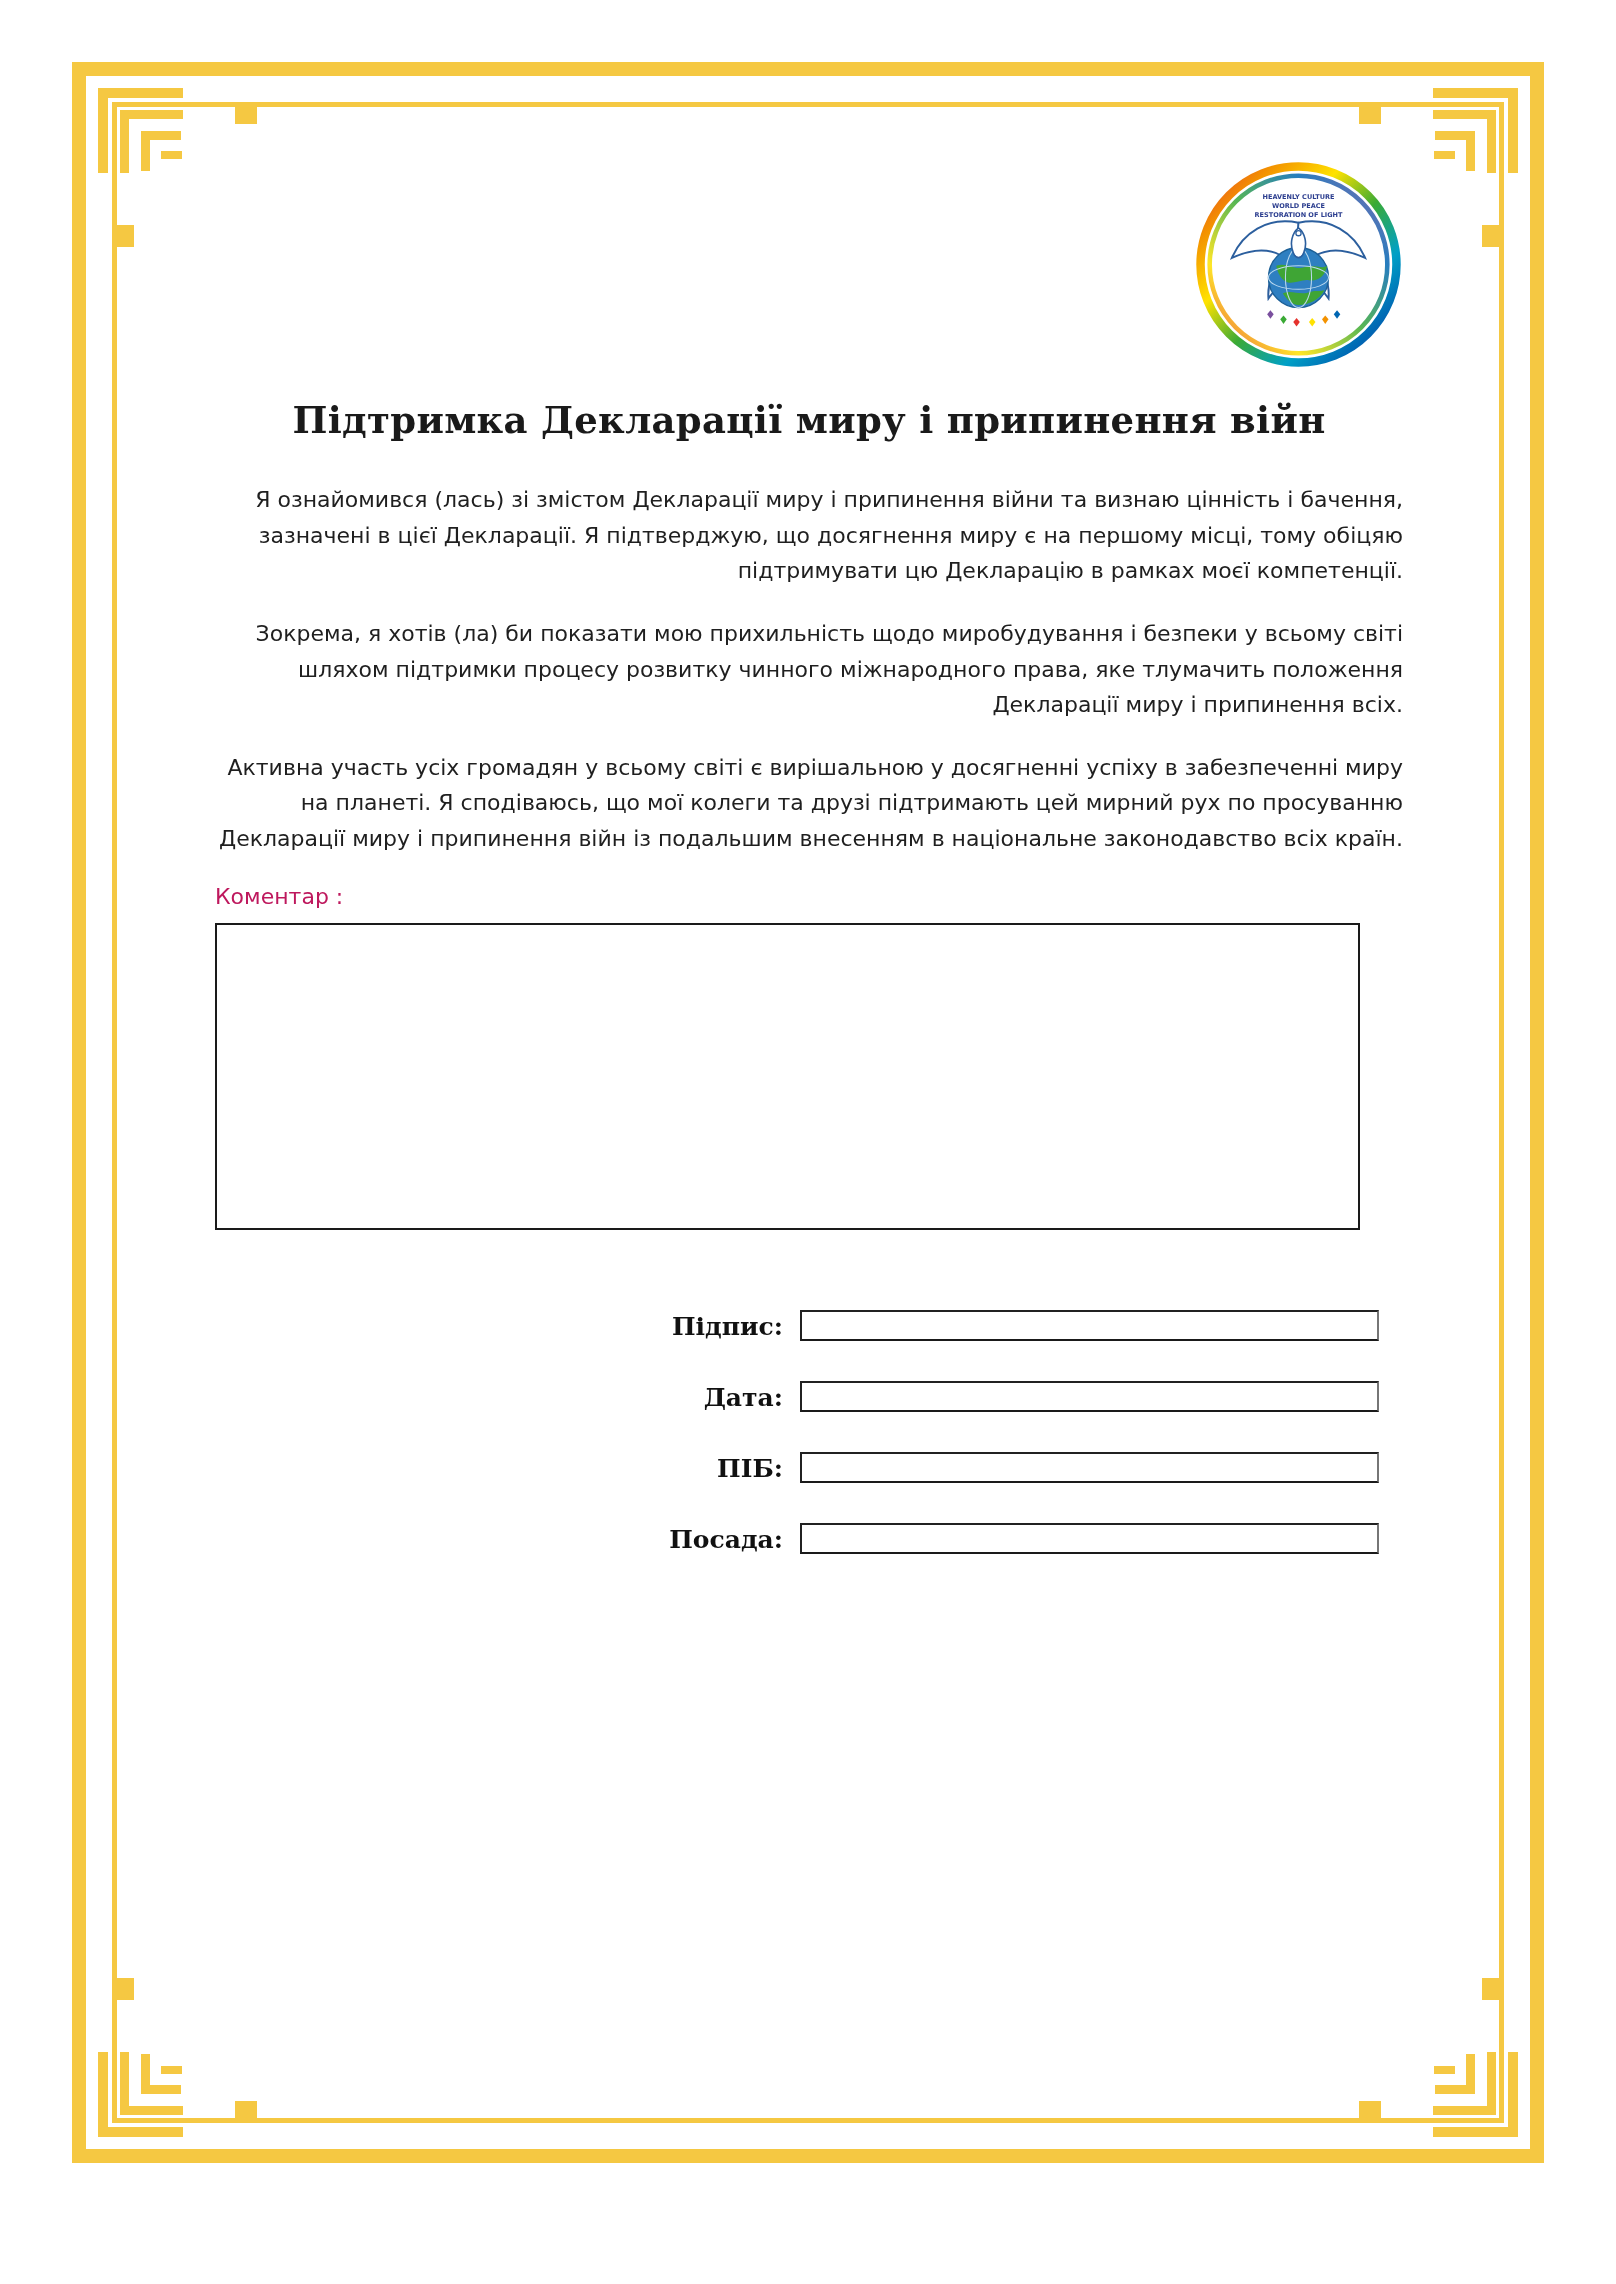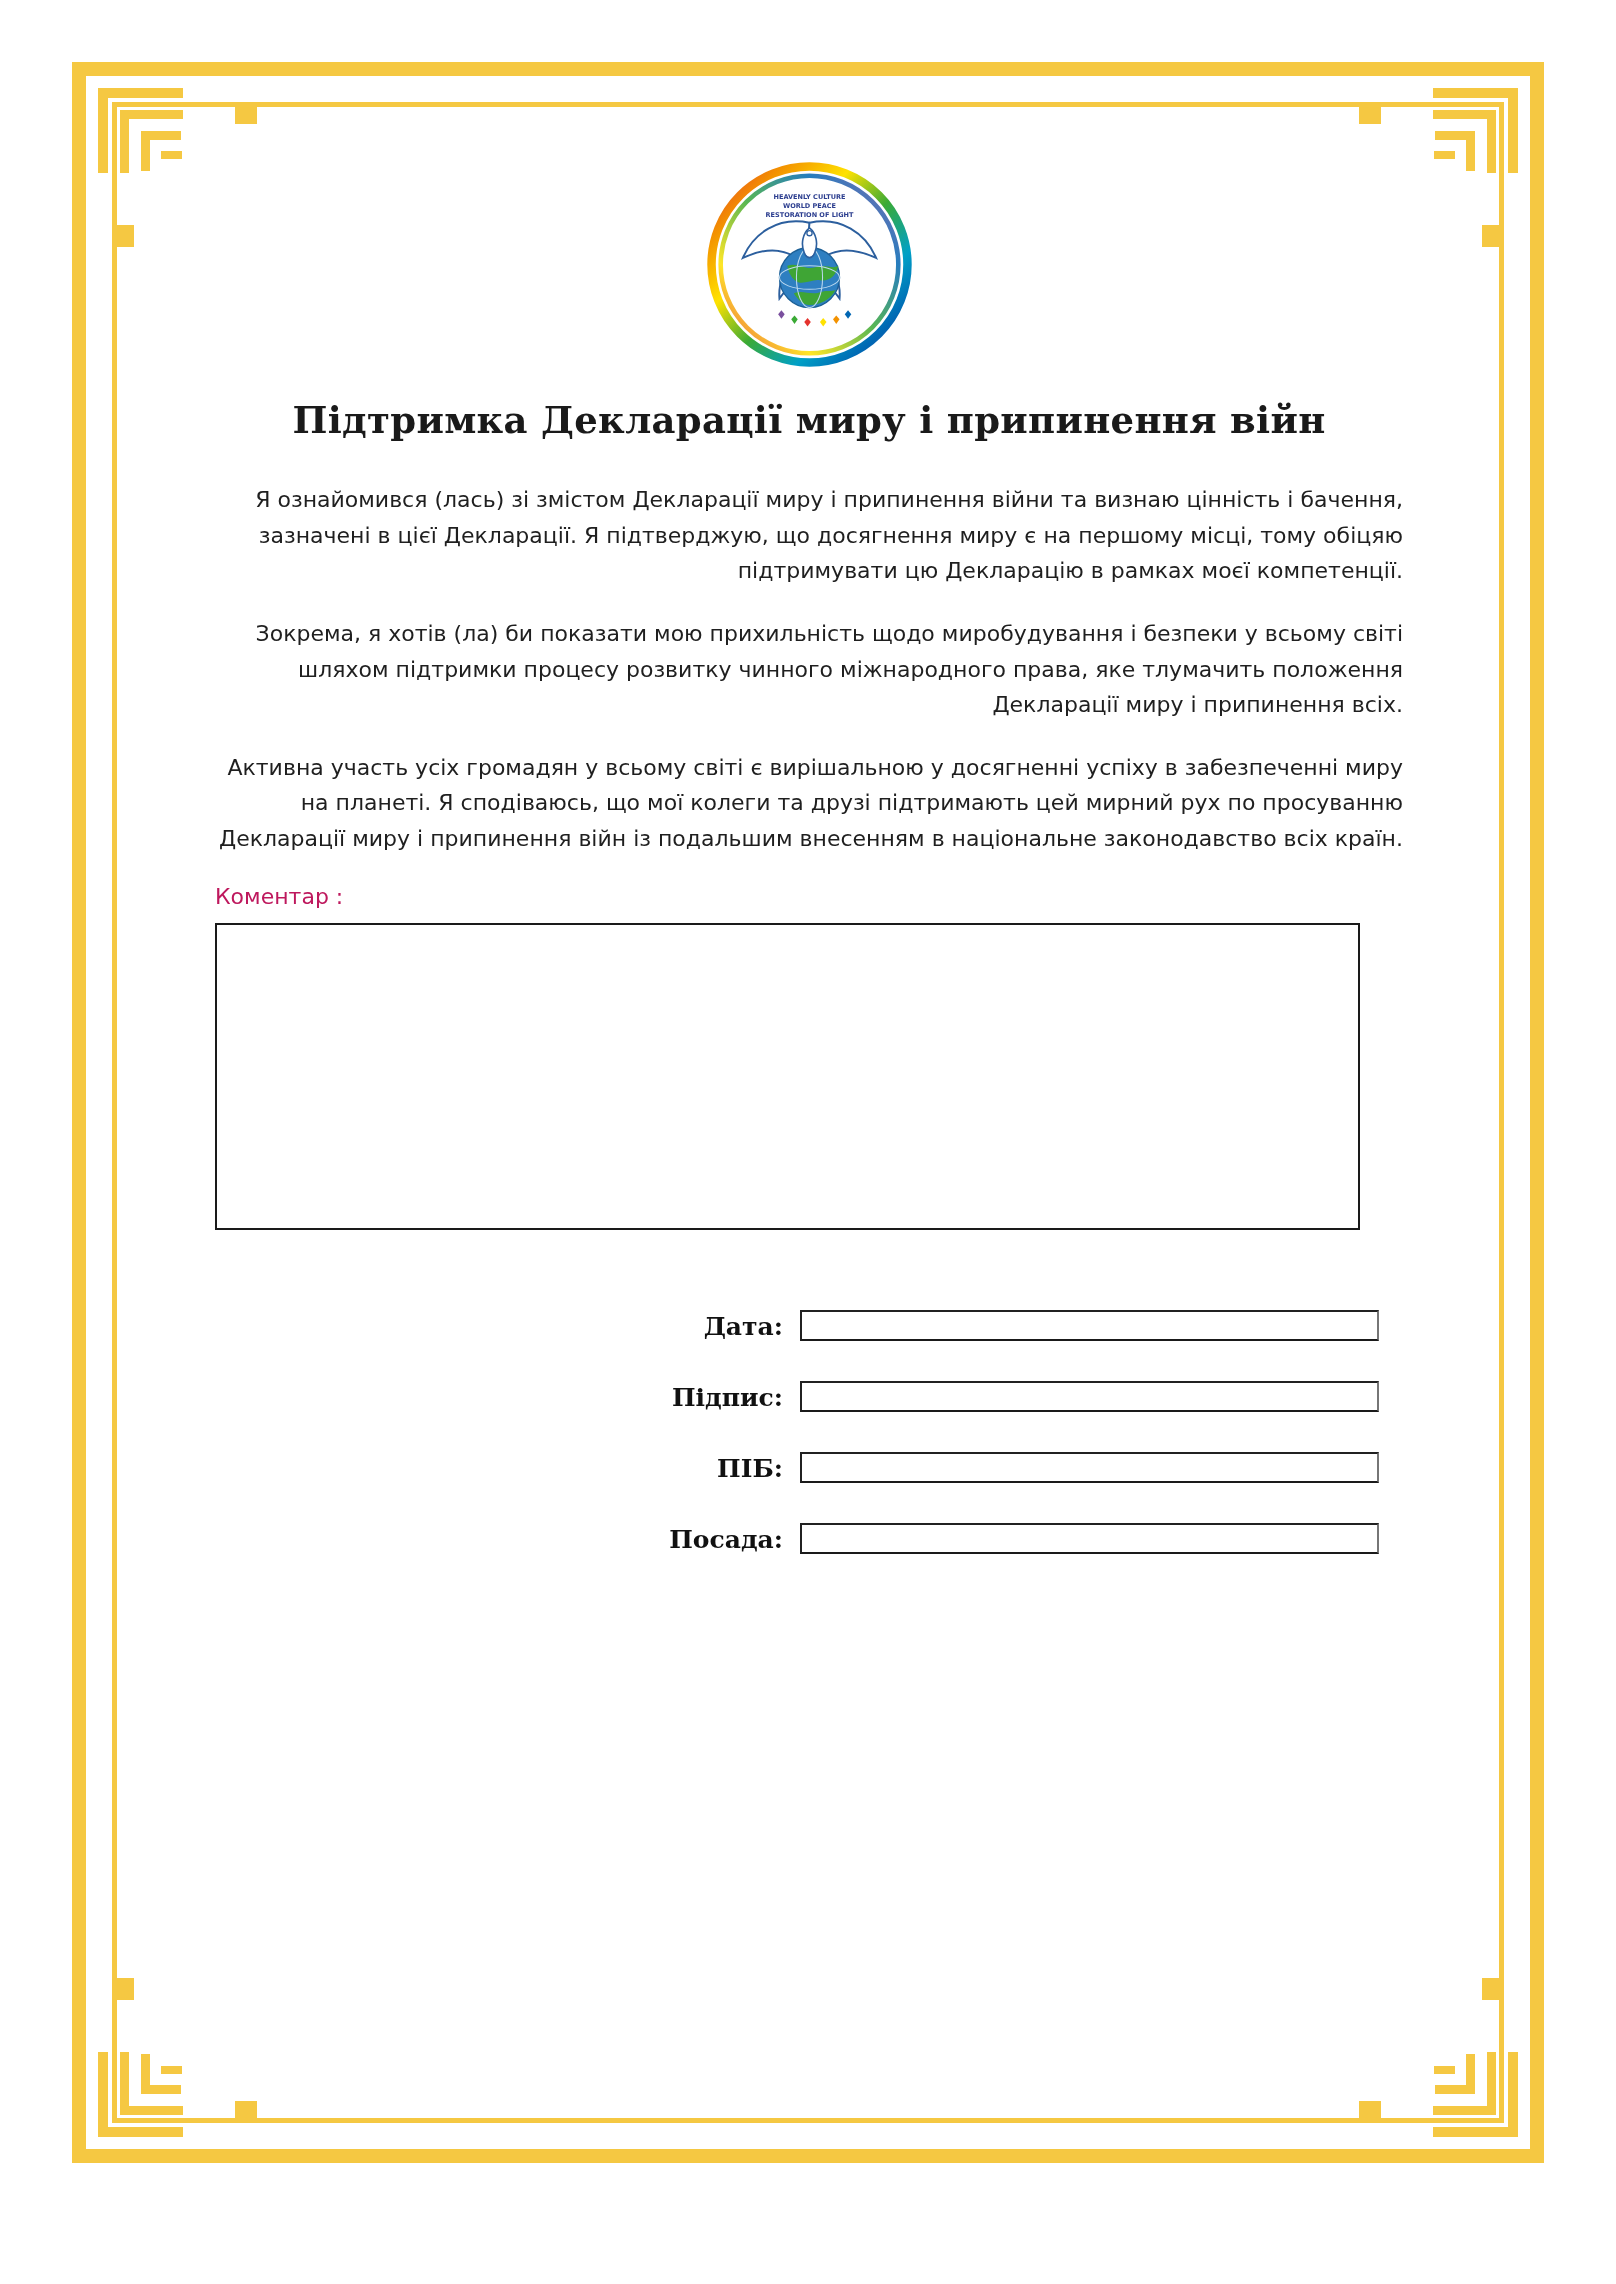--- a/index.html
+++ b/index.html
@@ -72,21 +72,21 @@
   
   .content {
     position: absolute;
     left: 215px;
     top: 160px;
     width: 1188px;
   }
 
   .emblem-wrap {
     display: flex;
-    justify-content: center;
+    justify-content: flex-end;
     margin-bottom: 29px;
   }
   .emblem {
     width: 209px;
     height: 209px;
     position: relative;
   }
 
   .doc-title {
     text-align: center;
@@ -279,26 +279,26 @@
     <p class="para">Активна участь усіх громадян у всьому світі є вирішальною у досягненні успіху в забезпеченні миру на планеті. Я сподіваюсь, що мої колеги та друзі підтримають цей мирний рух по просуванню Декларації миру і припинення війн із подальшим внесенням в національне законодавство всіх країн.</p>
 
     
     <div class="comment-label">Коментар :</div>
     <textarea class="comment-box" placeholder="" style=""></textarea>
 
     
     <div class="fields">
 
       <div class="field-row">
+        <div class="field-label">Підпис:</div>
+        <input class="field-line" type="text" value="" style="">
+      </div>
+
+      <div class="field-row">
         <div class="field-label">Дата:</div>
-        <input class="field-line" type="text" value="" style="">
-      </div>
-
-      <div class="field-row">
-        <div class="field-label">Підпис:</div>
         <input class="field-line" type="text" value="" style="">
       </div>
 
       <div class="field-row">
         <div class="field-label">ПІБ:</div>
         <input class="field-line" type="text" value="" style="">
       </div>
 
       <div class="field-row">
         <div class="field-label">Посада:</div>

